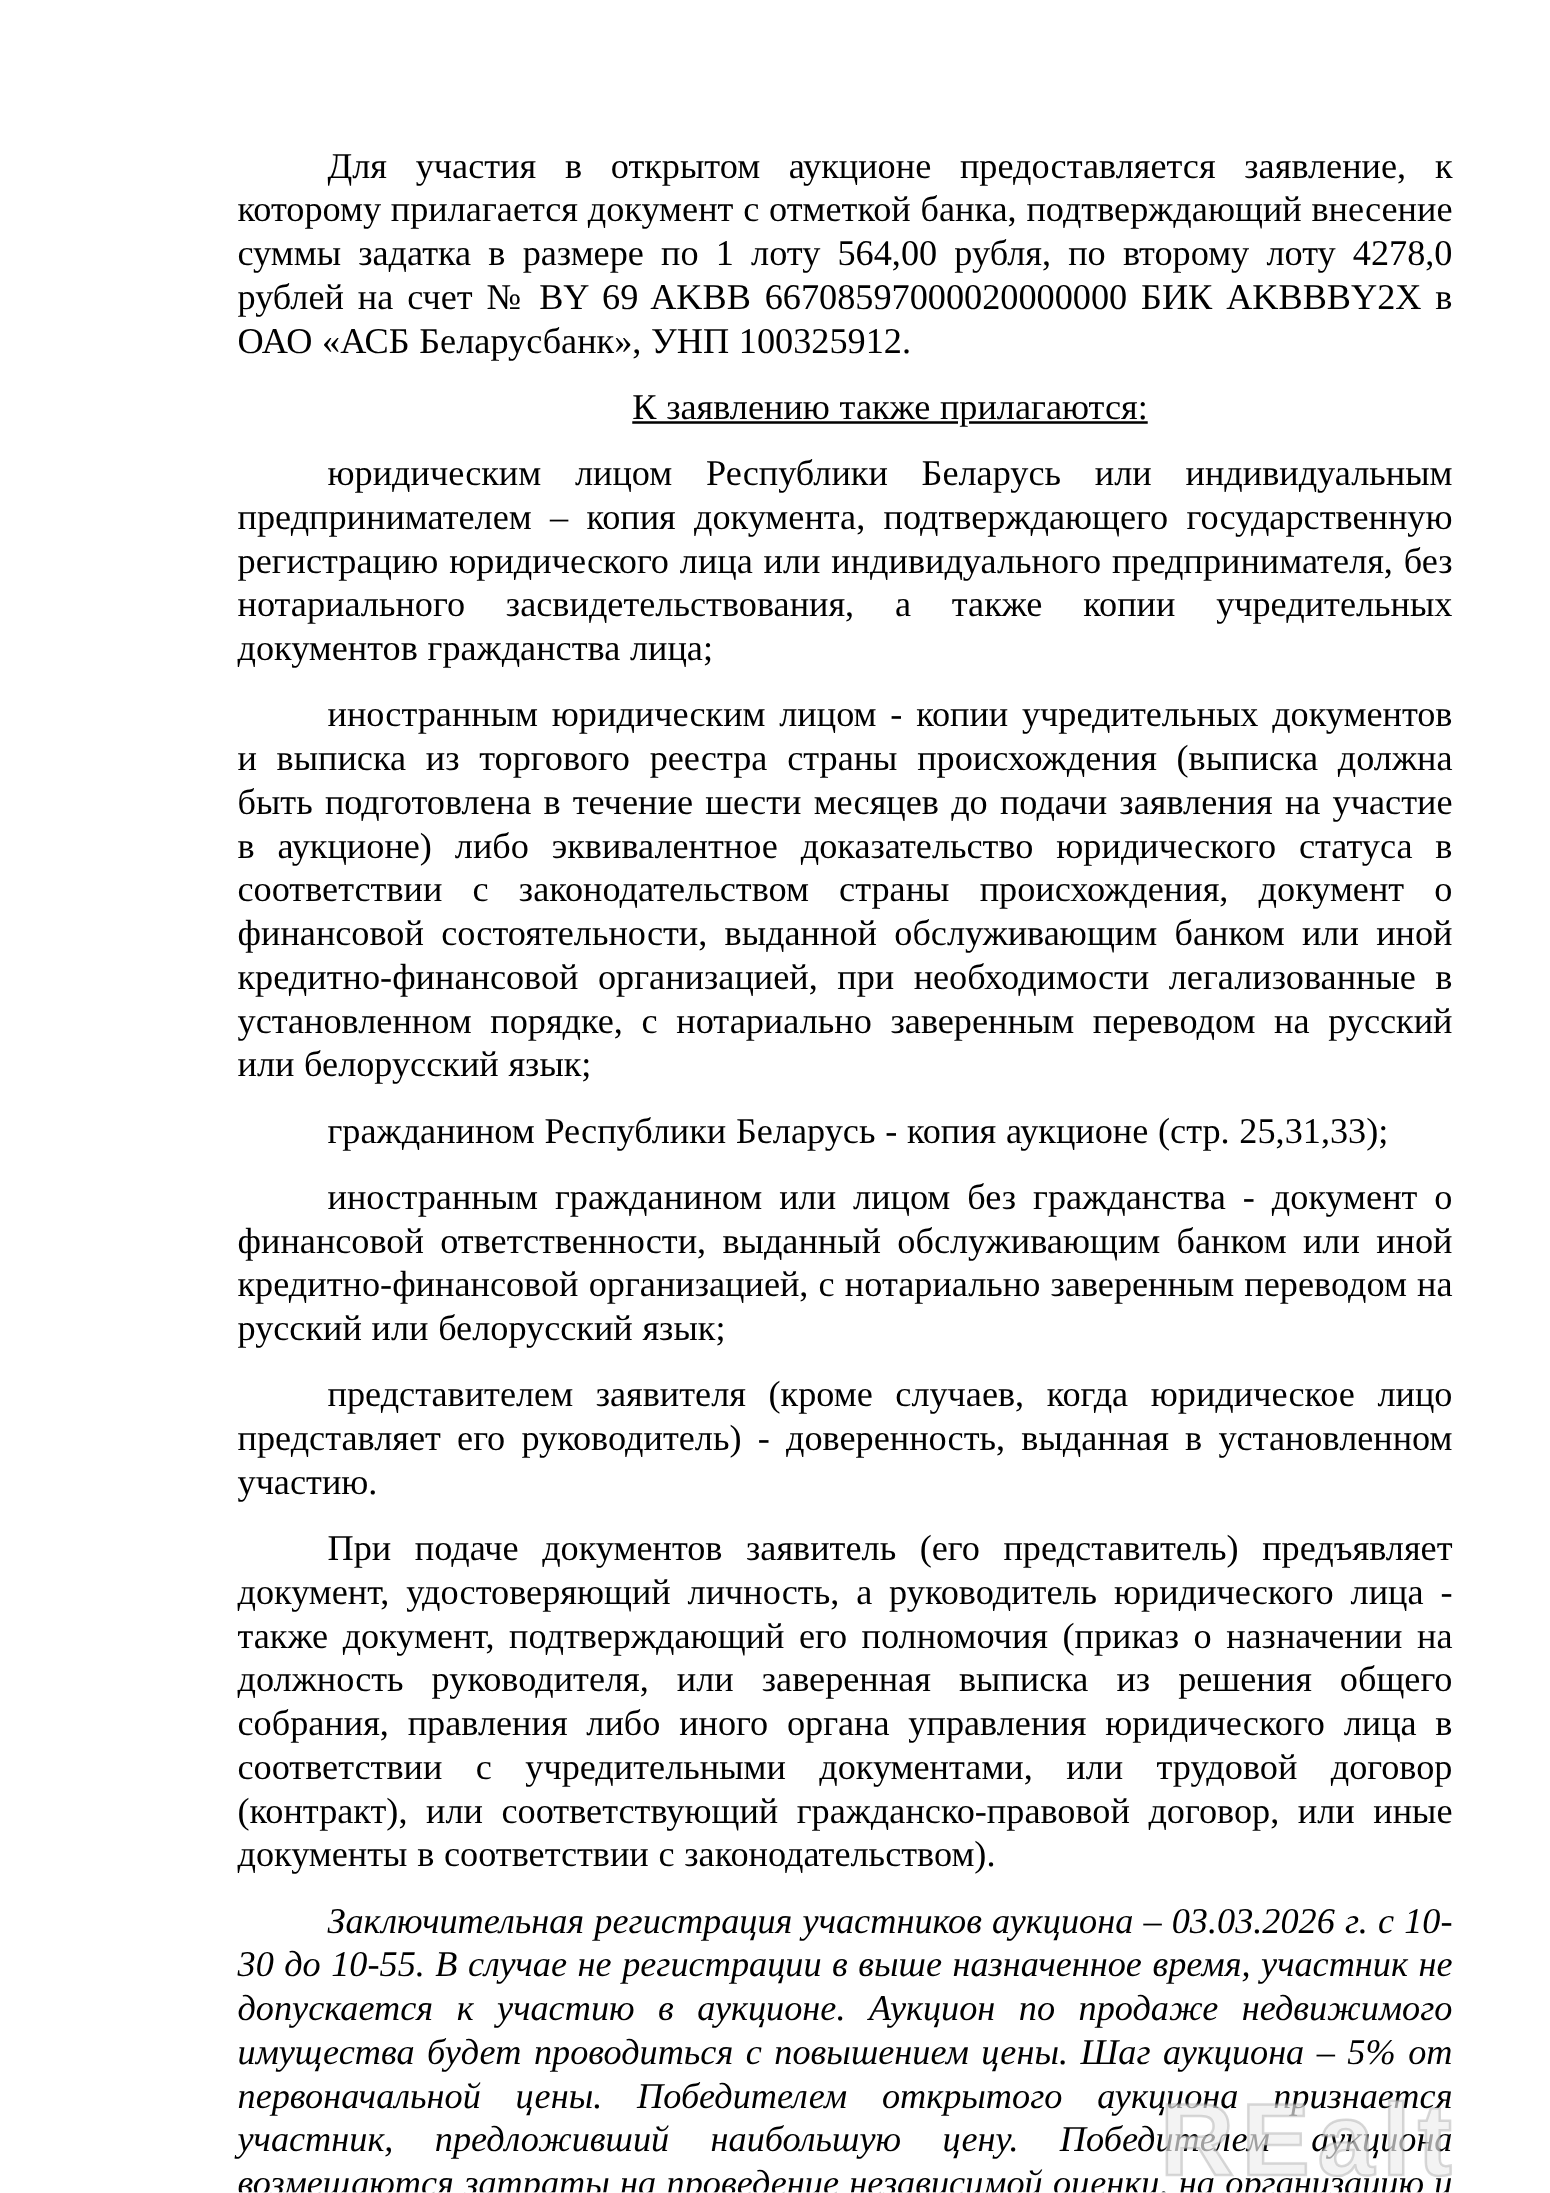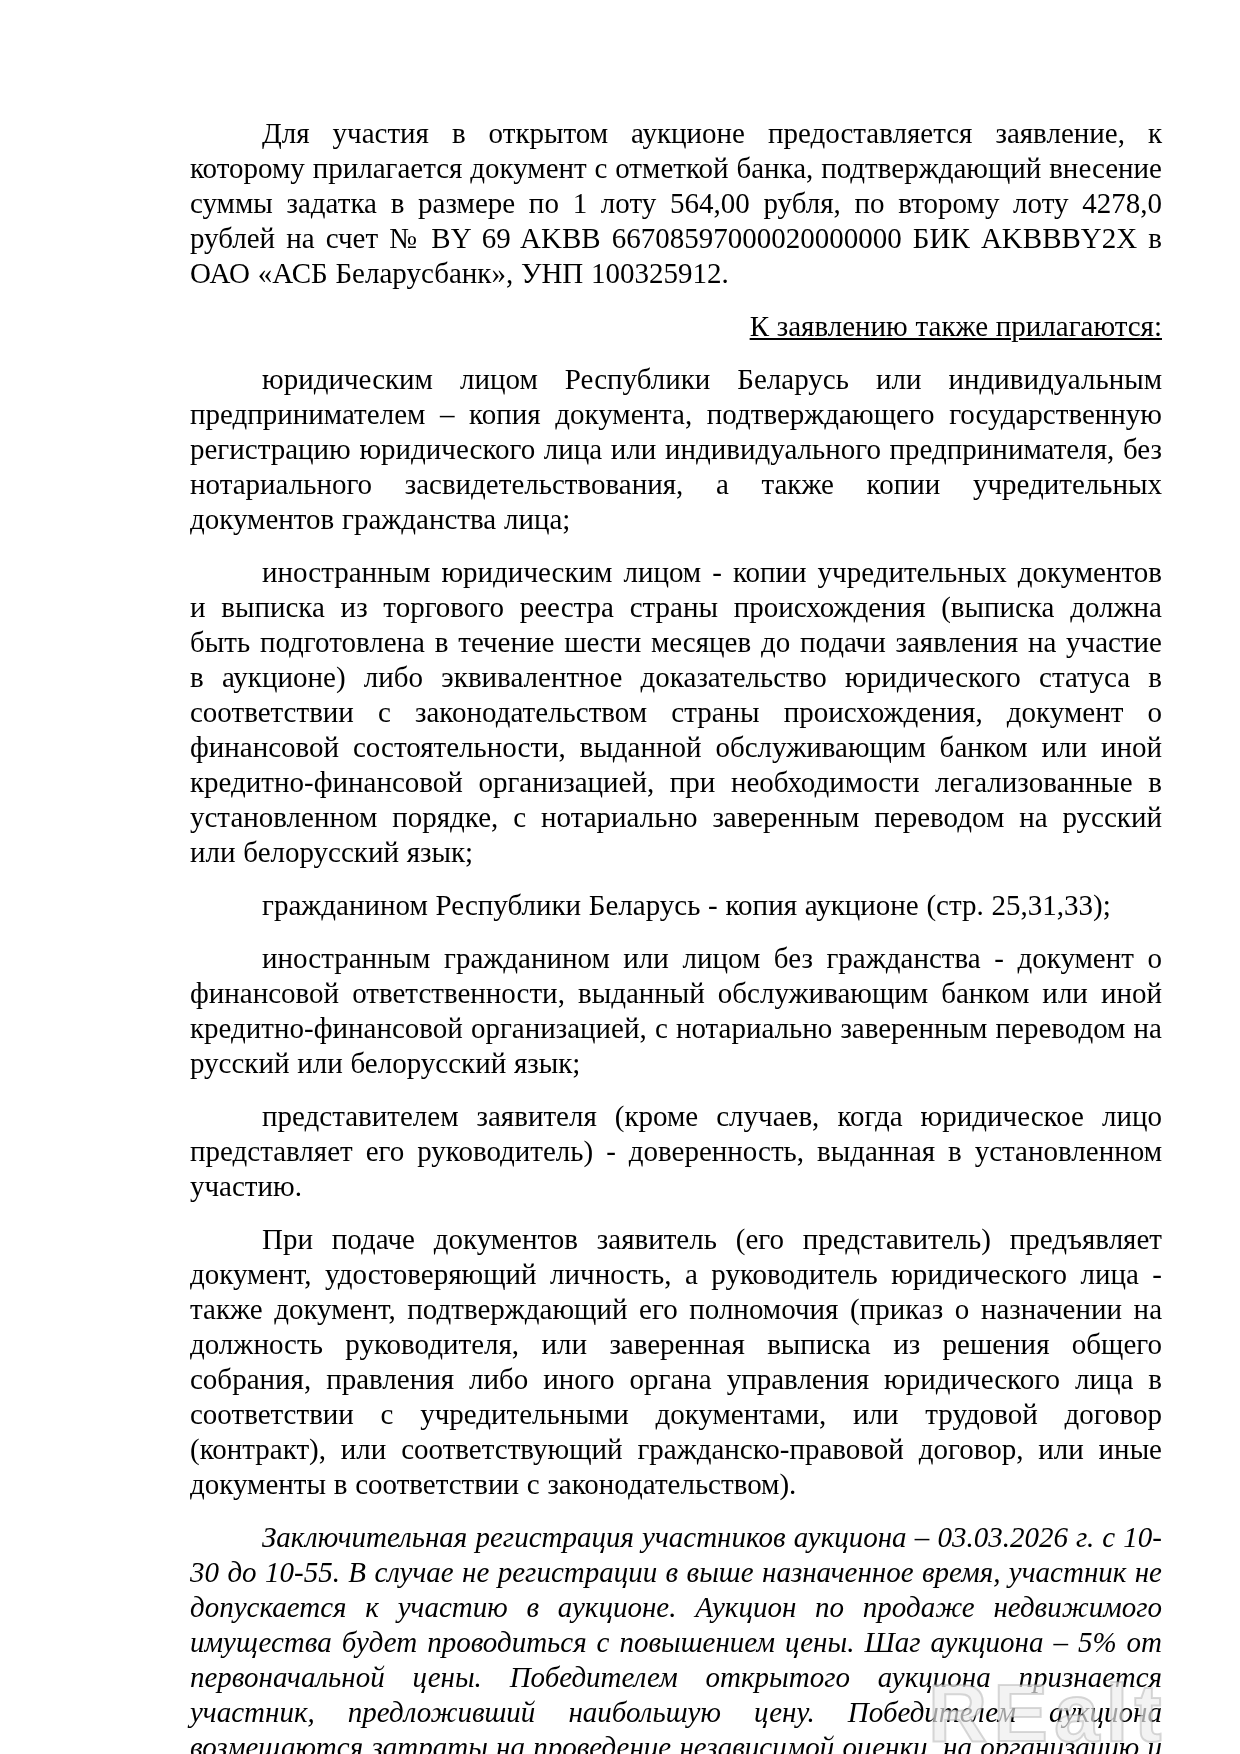--- a/index.html
+++ b/index.html
@@ -26,21 +26,21 @@
   .para {
     margin: 18px;
     font-size: 29px;
     line-height: 35px;
     text-align: justify;
     text-indent: 72px;
     word-spacing: 0.5px;
   }
 
   .para.heading {
-    text-align: right;
+    text-align: center;
   }
   .para.heading .u {
     text-decoration: underline;
   }
 
   
   .para.body_cut {
     text-align-last: justify;
     font-style: italic;
   }

